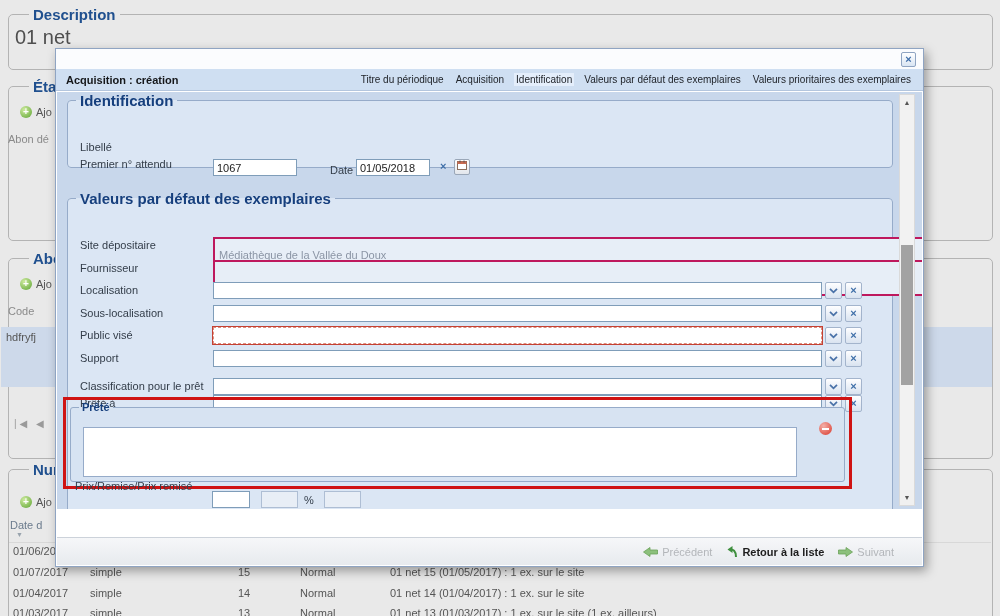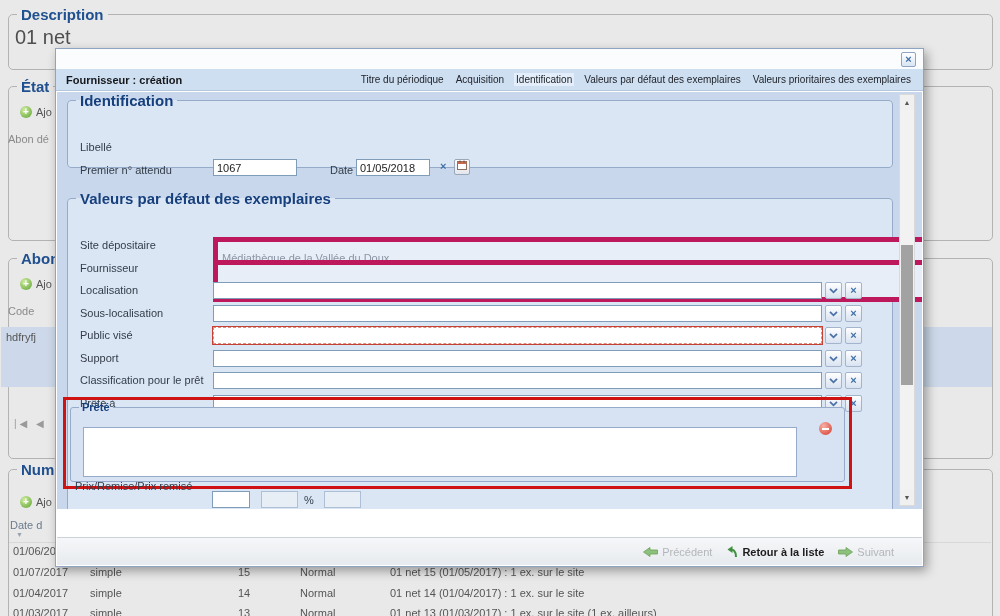--- a/index.html
+++ b/index.html
@@ -1,20 +1,20 @@
 <!DOCTYPE html>
 <html><head>
 <meta charset="utf-8">
 <style>
   html,body{margin:0;padding:0;}
   .stage{position:relative;width:1000px;height:616px;background:#e9e9e9;overflow:hidden;
          font-family:"Liberation Sans","DejaVu Sans",sans-serif;font-size:11px;color:#444;}
   
   fieldset.bgfs{position:absolute;border:1px solid #b3b3b3;border-radius:5px;margin:0;padding:0;background:transparent;}
-  fieldset.bgfs legend{margin-left:8px;padding:0 4px;color:#20508f;font-size:15px;font-weight:bold;}
+  fieldset.bgfs legend{margin-left:20px;padding:0 4px;color:#20508f;font-size:15px;font-weight:bold;}
   .bigtext{position:absolute;left:15px;top:26px;font-size:20px;color:#4f4f4f;}
   .addlink{position:absolute;display:flex;align-items:center;gap:4px;color:#555;cursor:pointer;white-space:nowrap;}
   .plus{display:inline-block;width:12px;height:12px;border-radius:50%;flex:0 0 12px;
         background:radial-gradient(circle at 35% 30%,#cdea9e,#5ea432);color:#fff;
         font-size:10px;line-height:12px;text-align:center;font-weight:bold;}
   .bglabel{position:absolute;color:#8a8a8a;white-space:nowrap;}
   .blueband{position:absolute;left:1px;top:327px;width:991px;height:60px;background:#cdd9ea;}
   .pager{position:absolute;left:14px;top:418px;color:#9a9a9a;font-size:10px;letter-spacing:3px;white-space:nowrap;}
   .datehead{position:absolute;left:10px;top:519px;color:#6b7b8d;white-space:nowrap;}
   .sortico{position:absolute;left:16px;top:531px;font-size:7px;color:#98a3ad;}
@@ -41,27 +41,27 @@
   #fs-ident{left:10px;top:0px;width:824px;height:74px;}
   #fs-vals{left:10px;top:98px;width:824px;height:350px;}
   .flabel{position:absolute;left:12px;color:#333d49;line-height:17px;white-space:nowrap;}
   .fld{position:absolute;left:145px;width:609px;height:17px;border:1px solid #7f9db9;font-size:11px;
        padding:0 3px;box-sizing:border-box;background:#fff;font-family:inherit;color:#222;}
   .fld-error{border:1px dashed #de8e7f;outline:1px solid #c44133;}
   .mini{position:absolute;width:17px;height:17px;border:1px solid #a3b4cc;border-radius:2px;
         background:linear-gradient(#fefeff,#d9e3f0);text-align:center;line-height:14px;cursor:pointer;box-sizing:border-box;}
   .mini svg{vertical-align:middle;}
   .mini-x{color:#3f6fa8;font-weight:bold;font-size:11px;line-height:15px;}
-  .combo-dis{position:absolute;left:145px;width:742px;height:17px;border:5px solid #be185d;background:#e7eef7;
+  .combo-dis{position:absolute;left:145px;width:742px;height:17px;border:2px solid #be185d;background:#e7eef7;
              box-sizing:border-box;display:flex;align-items:center;justify-content:space-between;padding:16px 4px;}
   .combo-dis span{font-size:11px;color:#8b95a5;white-space:nowrap;}
   .vrow{position:absolute;left:0;width:100%;height:18px;}
   
   .i-lab1{top:30px;} .i-in1{top:27px;left:145px;width:627px;}
-  .i-lab2{top:53px;} .i-in2{top:50px;left:145px;width:84px;}
+  .i-lab2{top:47px;} .i-in2{top:50px;left:145px;width:84px;}
   .i-labd{top:53px;left:262px;} .i-ind{top:50px;left:288px;width:74px;}
   .i-clr{position:absolute;top:51px;left:372px;color:#3f6fa8;font-weight:bold;cursor:pointer;}
   .i-cal{position:absolute;top:50px;left:386px;width:16px;height:16px;border:1px solid #9aa7b8;border-radius:2px;
          background:linear-gradient(#fff,#e2e6ec);cursor:pointer;box-sizing:border-box;text-align:center;}
   
   .annot{position:absolute;left:6px;top:305px;width:789px;height:92px;border:3px solid #cf1313;box-sizing:border-box;}
   .piegefs{position:absolute;left:4px;top:1px;right:4px;bottom:4px;background:#d7e3f2;border:1px solid #96abc9;
            border-radius:3px;margin:0;padding:0;}
   .piegefs legend{margin-left:8px;padding:0 3px;color:#163f7d;font-size:11px;font-weight:bold;}
   .piege-ta{position:absolute;left:12px;top:14px;width:714px;height:50px;border:1px solid #96abc9;
@@ -163,21 +163,21 @@
         <span class="c-status">Normal</span>
         <span class="c-desc">01 net 13 (01/03/2017) : 1 ex. sur le site (1 ex. ailleurs)</span>
       </div>
     </div>
 
   <div class="modal">
     <div class="m-top">
       <span class="m-close">×</span>
     </div>
     <div class="m-titlebar">
-      <span class="m-title">Fournisseur : création</span>
+      <span class="m-title">Acquisition : création</span>
       <span class="m-nav">
           <a>Titre du périodique</a>
           <a>Acquisition</a>
           <a class="active">Identification</a>
           <a>Valeurs par défaut des exemplaires</a>
           <a>Valeurs prioritaires des exemplaires</a>
         </span>
     </div>
 
     <div class="m-content">
@@ -246,21 +246,21 @@
               <span class="mini mini-x" style="left: 777px;">×</span>
             </div>
             <div class="vrow" style="top: 142.5px;">
               <span class="flabel">Support</span>
               <input class="fld" type="text" style="">
               <span class="mini" style="left: 757px;"><svg width="9" height="6" viewBox="0 0 9 6">
                   <path d="M1 0.8 L4.5 4.4 L8 0.8" fill="none" stroke="#4a72a8" stroke-width="1.7"></path>
                 </svg></span>
               <span class="mini mini-x" style="left: 777px;">×</span>
             </div>
-            <div class="vrow" style="top: 165px; text-decoration: underline;">
+            <div class="vrow" style="top: 171px; text-decoration: underline;">
               <span class="flabel">Classification pour le prêt</span>
               <input class="fld" type="text" style="">
               <span class="mini" style="left: 757px;"><svg width="9" height="6" viewBox="0 0 9 6">
                   <path d="M1 0.8 L4.5 4.4 L8 0.8" fill="none" stroke="#4a72a8" stroke-width="1.7"></path>
                 </svg></span>
               <span class="mini mini-x" style="left: 777px;">×</span>
             </div>
             <div class="vrow" style="top: 187.5px;">
               <span class="flabel">Prêté à</span>
               <input class="fld" type="text" style="">

